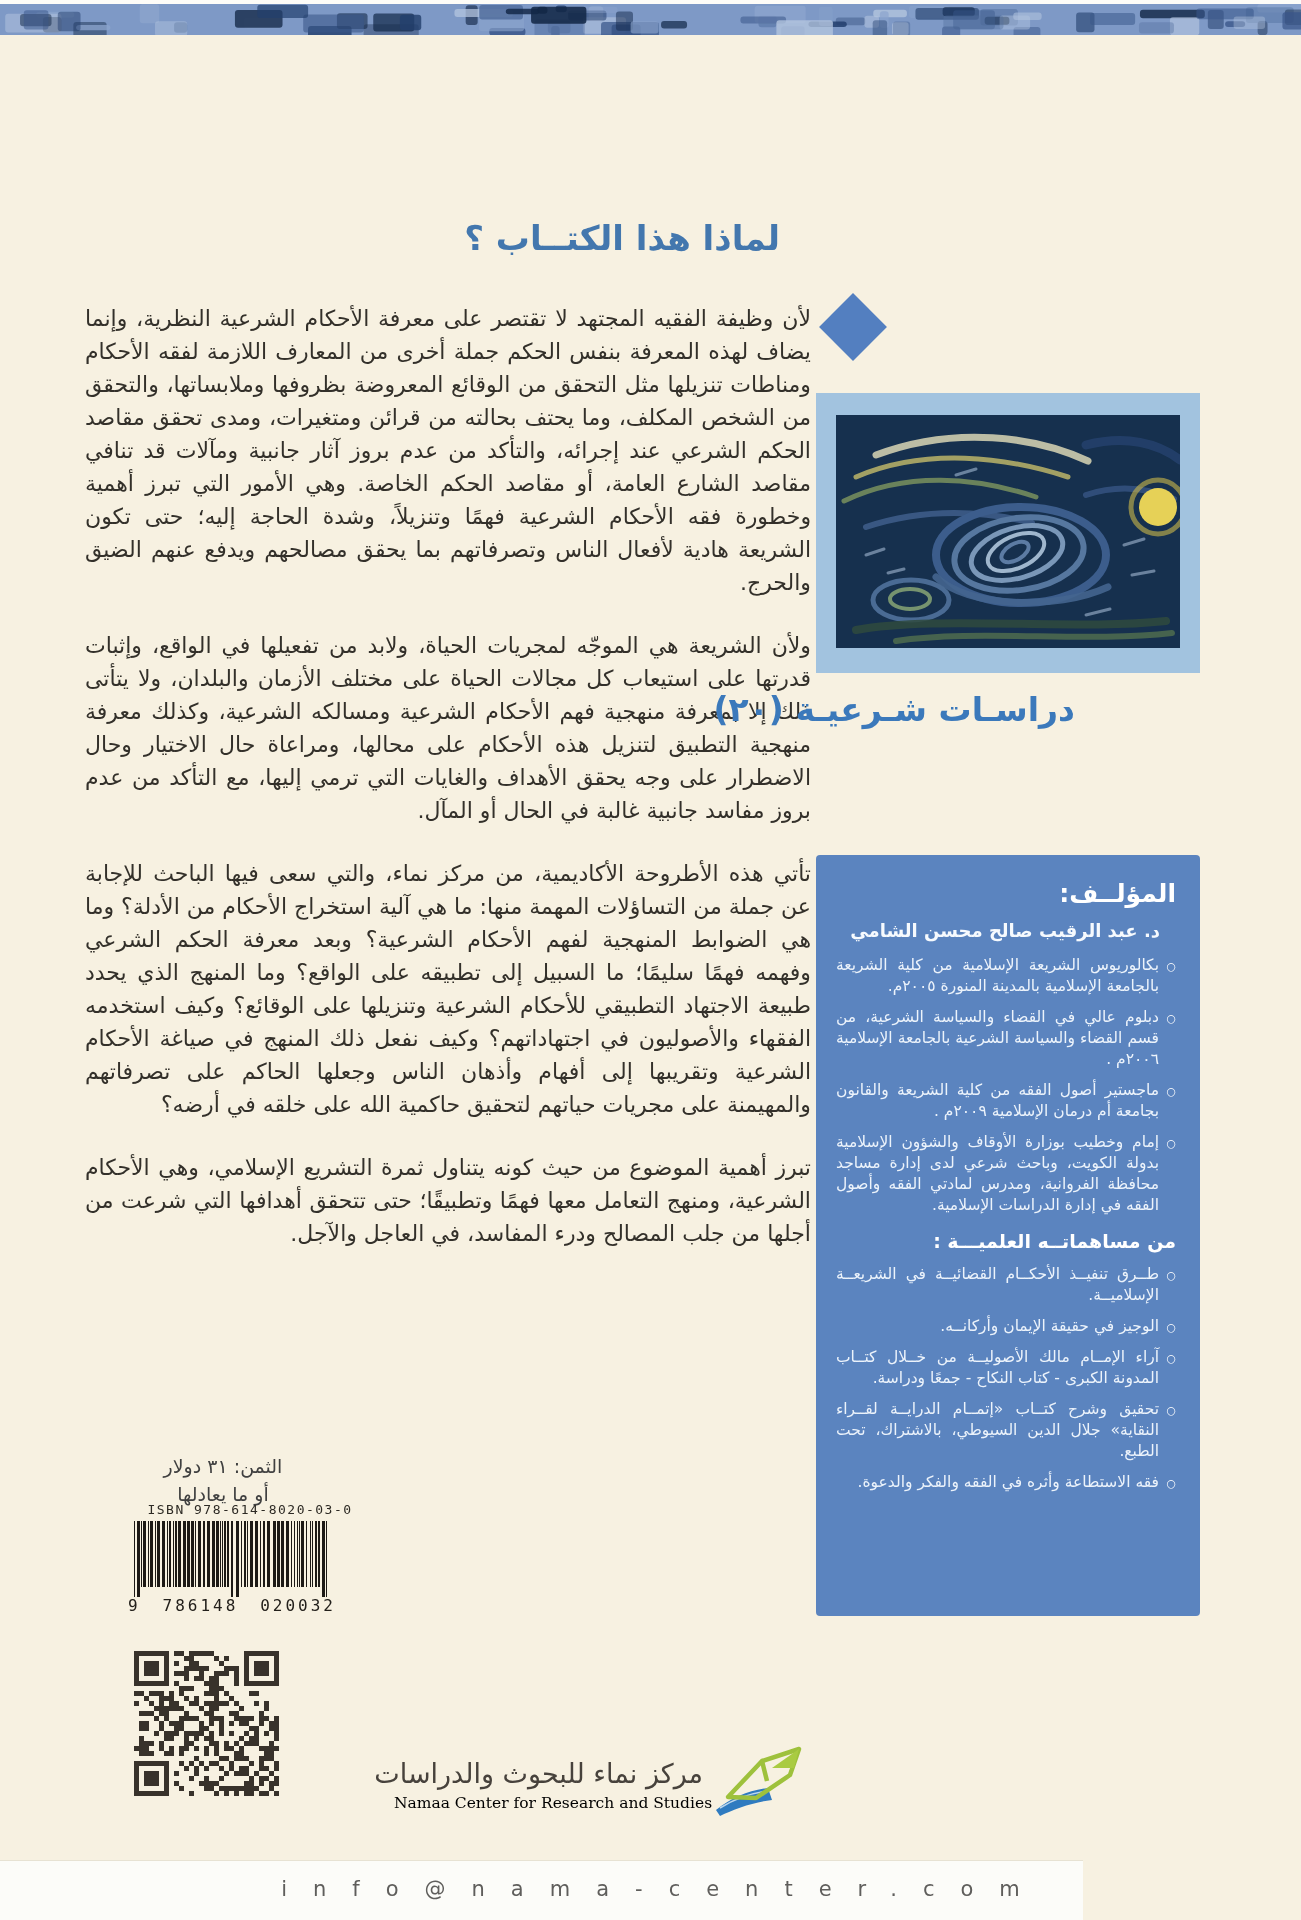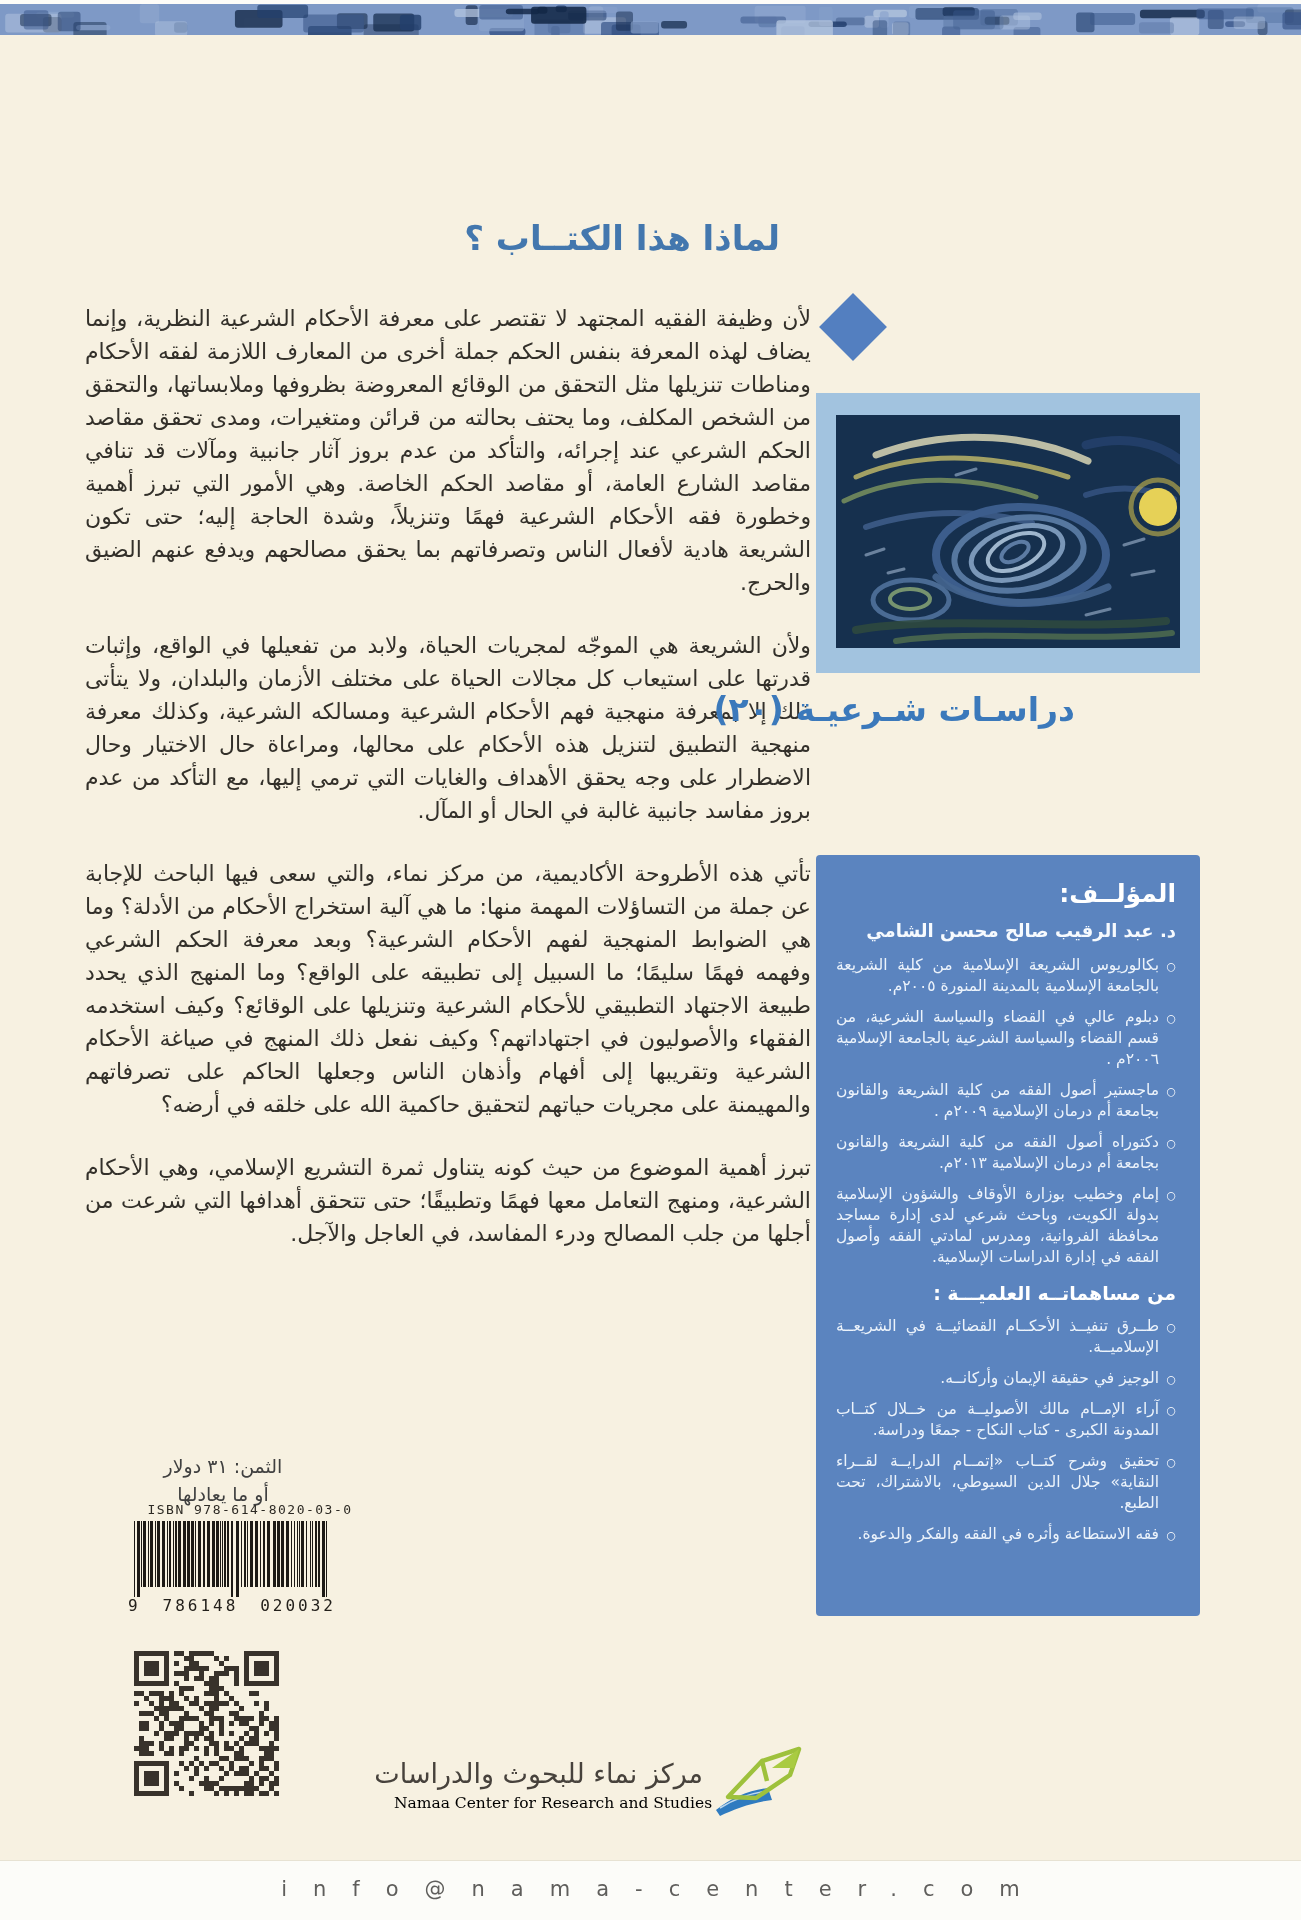--- a/index.html
+++ b/index.html
@@ -31,21 +31,21 @@
   .series-label{
     position:absolute;top:690px;right:226px;direction:rtl;white-space:nowrap;
     font-size:33px;font-weight:bold;color:#3b79bb;letter-spacing:0.5px;
   }
   .author-box{
     position:absolute;left:816px;top:855px;width:384px;height:761px;
     background:#5b84bf;border-radius:4px;direction:rtl;box-sizing:border-box;
     padding:24px 24px 18px 20px;color:#ecf3fb;overflow:hidden;
   }
   .author-box .box-header{font-size:25px;font-weight:bold;color:#ffffff;margin:0 0 12px 0;}
-  .author-box .author-name{font-size:18px;font-weight:bold;color:#f6fafe;margin:0 0 14px 0;}
+  .author-box .author-name{font-size:18px;font-weight:bold;color:#f6fafe;margin:0 16px 14px 0;}
   .author-box ul{list-style:none;margin:0 0 14px 0;padding:0;}
   .author-box li{
     position:relative;padding-right:17px;margin-bottom:10px;
     font-size:15.5px;line-height:21px;text-align:justify;
   }
   .author-box li::before{
     content:"○";position:absolute;right:0;top:1px;font-size:11px;color:#ffffff;
   }
   .author-box .contrib-header{font-size:19px;font-weight:bold;color:#ffffff;margin:6px 0 12px 0;}
   .price{
@@ -66,21 +66,21 @@
   .pub-ar{
     position:absolute;left:403px;top:1758px;width:300px;direction:rtl;text-align:center;
     font-size:27px;color:#47423c;white-space:nowrap;
   }
   .pub-en{
     position:absolute;left:393px;top:1794px;width:320px;text-align:center;
     font-family:"DejaVu Serif",serif;font-size:15.5px;color:#000000;white-space:nowrap;
   }
   .logo-mark{position:absolute;left:714px;top:1740px;}
   .bottom-bar{
-    position:absolute;left:0;top:1860px;width:1301px;height:60px;
+    position:absolute;left:0;top:1860px;width:1083px;height:60px;
     background:#fcfcf9;border-top:1px solid #e7e2d3;
   }
   .email{
     position:absolute;left:0;top:16px;width:1301px;text-align:center;
     font-size:21px;color:#5f5e5c;letter-spacing:26px;text-indent:26px;
   }
 </style>
 </head>
 <body>
 
@@ -218,21 +218,20 @@
 
   <div class="series-label">دراسـات شـرعيـة (٢٠)</div>
 
   <div class="author-box">
     <h3 class="box-header">المؤلــف:</h3>
     <div class="author-name">د. عبد الرقيب صالح محسن الشامي</div>
     <ul>
       <li>بكالوريوس الشريعة الإسلامية من كلية الشريعة بالجامعة الإسلامية بالمدينة المنورة ٢٠٠٥م.</li>
       <li>دبلوم عالي في القضاء والسياسة الشرعية، من قسم القضاء والسياسة الشرعية بالجامعة الإسلامية ٢٠٠٦م .</li>
       <li>ماجستير أصول الفقه من كلية الشريعة والقانون بجامعة أم درمان الإسلامية ٢٠٠٩م .</li>
-      <li>دكتوراه أصول الفقه من كلية الشريعة والقانون بجامعة أم درمان الإسلامية ٢٠١٣م.</li>
       <li>إمام وخطيب بوزارة الأوقاف والشؤون الإسلامية بدولة الكويت، وباحث شرعي لدى إدارة مساجد محافظة الفروانية، ومدرس لمادتي الفقه وأصول الفقه في إدارة الدراسات الإسلامية.</li>
     </ul>
     <h4 class="contrib-header">من مساهماتــه العلميـــة :</h4>
     <ul>
       <li>طــرق تنفيــذ الأحكــام القضائيــة في الشريعــة الإسلاميــة.</li>
       <li>الوجيز في حقيقة الإيمان وأركانــه.</li>
       <li>آراء الإمــام مالك الأصوليــة من خــلال كتــاب المدونة الكبرى - كتاب النكاح - جمعًا ودراسة.</li>
       <li>تحقيق وشرح كتــاب «إتمــام الدرايــة لقــراء النقاية» جلال الدين السيوطي، بالاشتراك، تحت الطبع.</li>
       <li>فقه الاستطاعة وأثره في الفقه والفكر والدعوة.</li>
     </ul>

